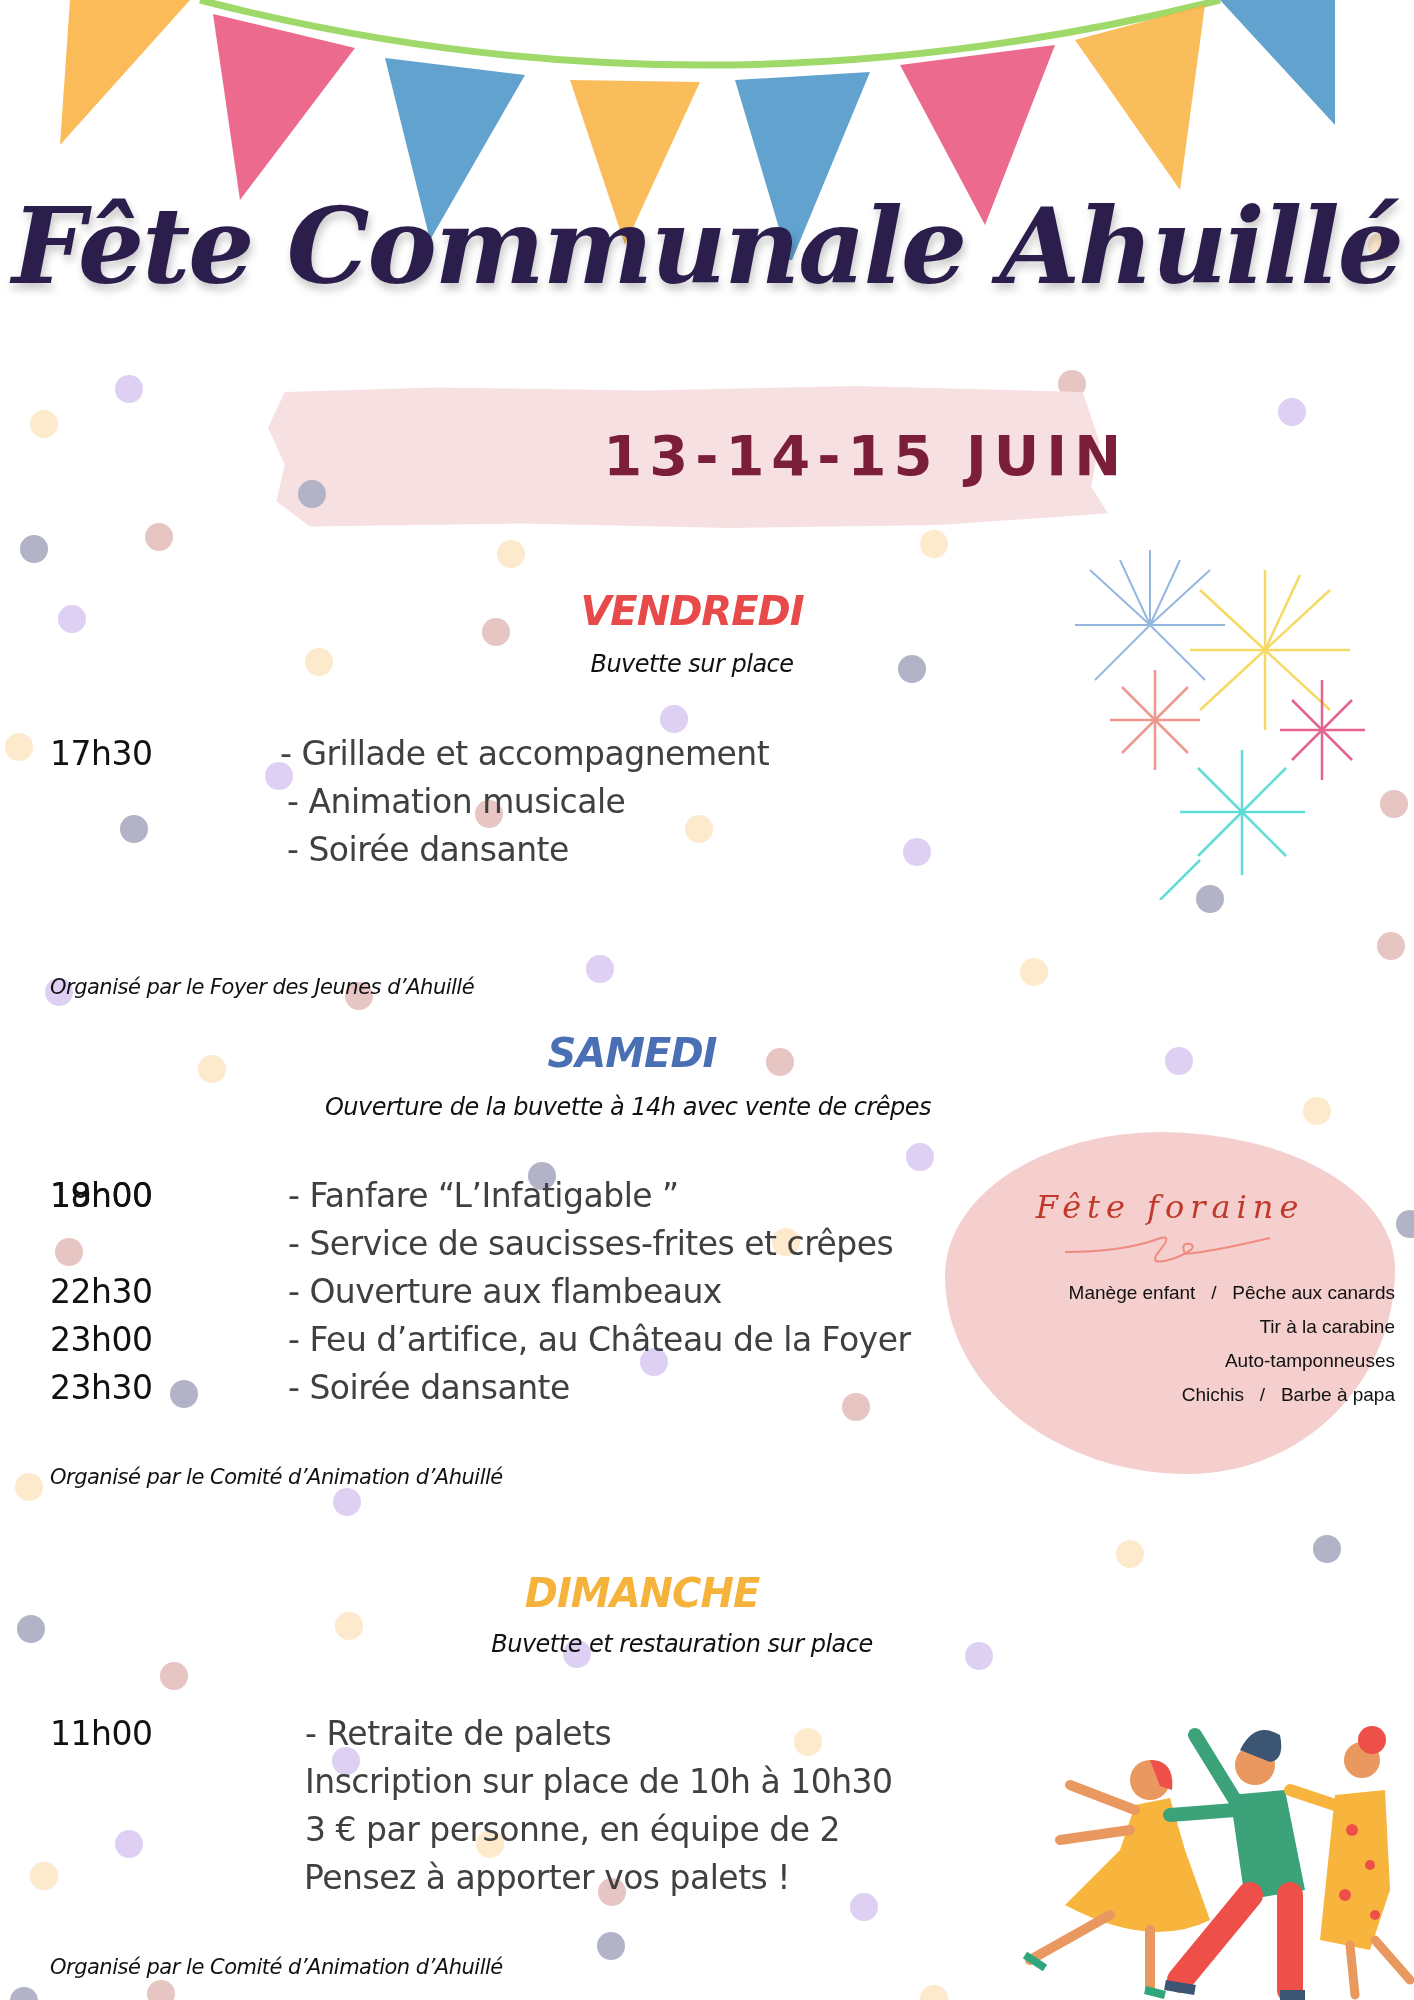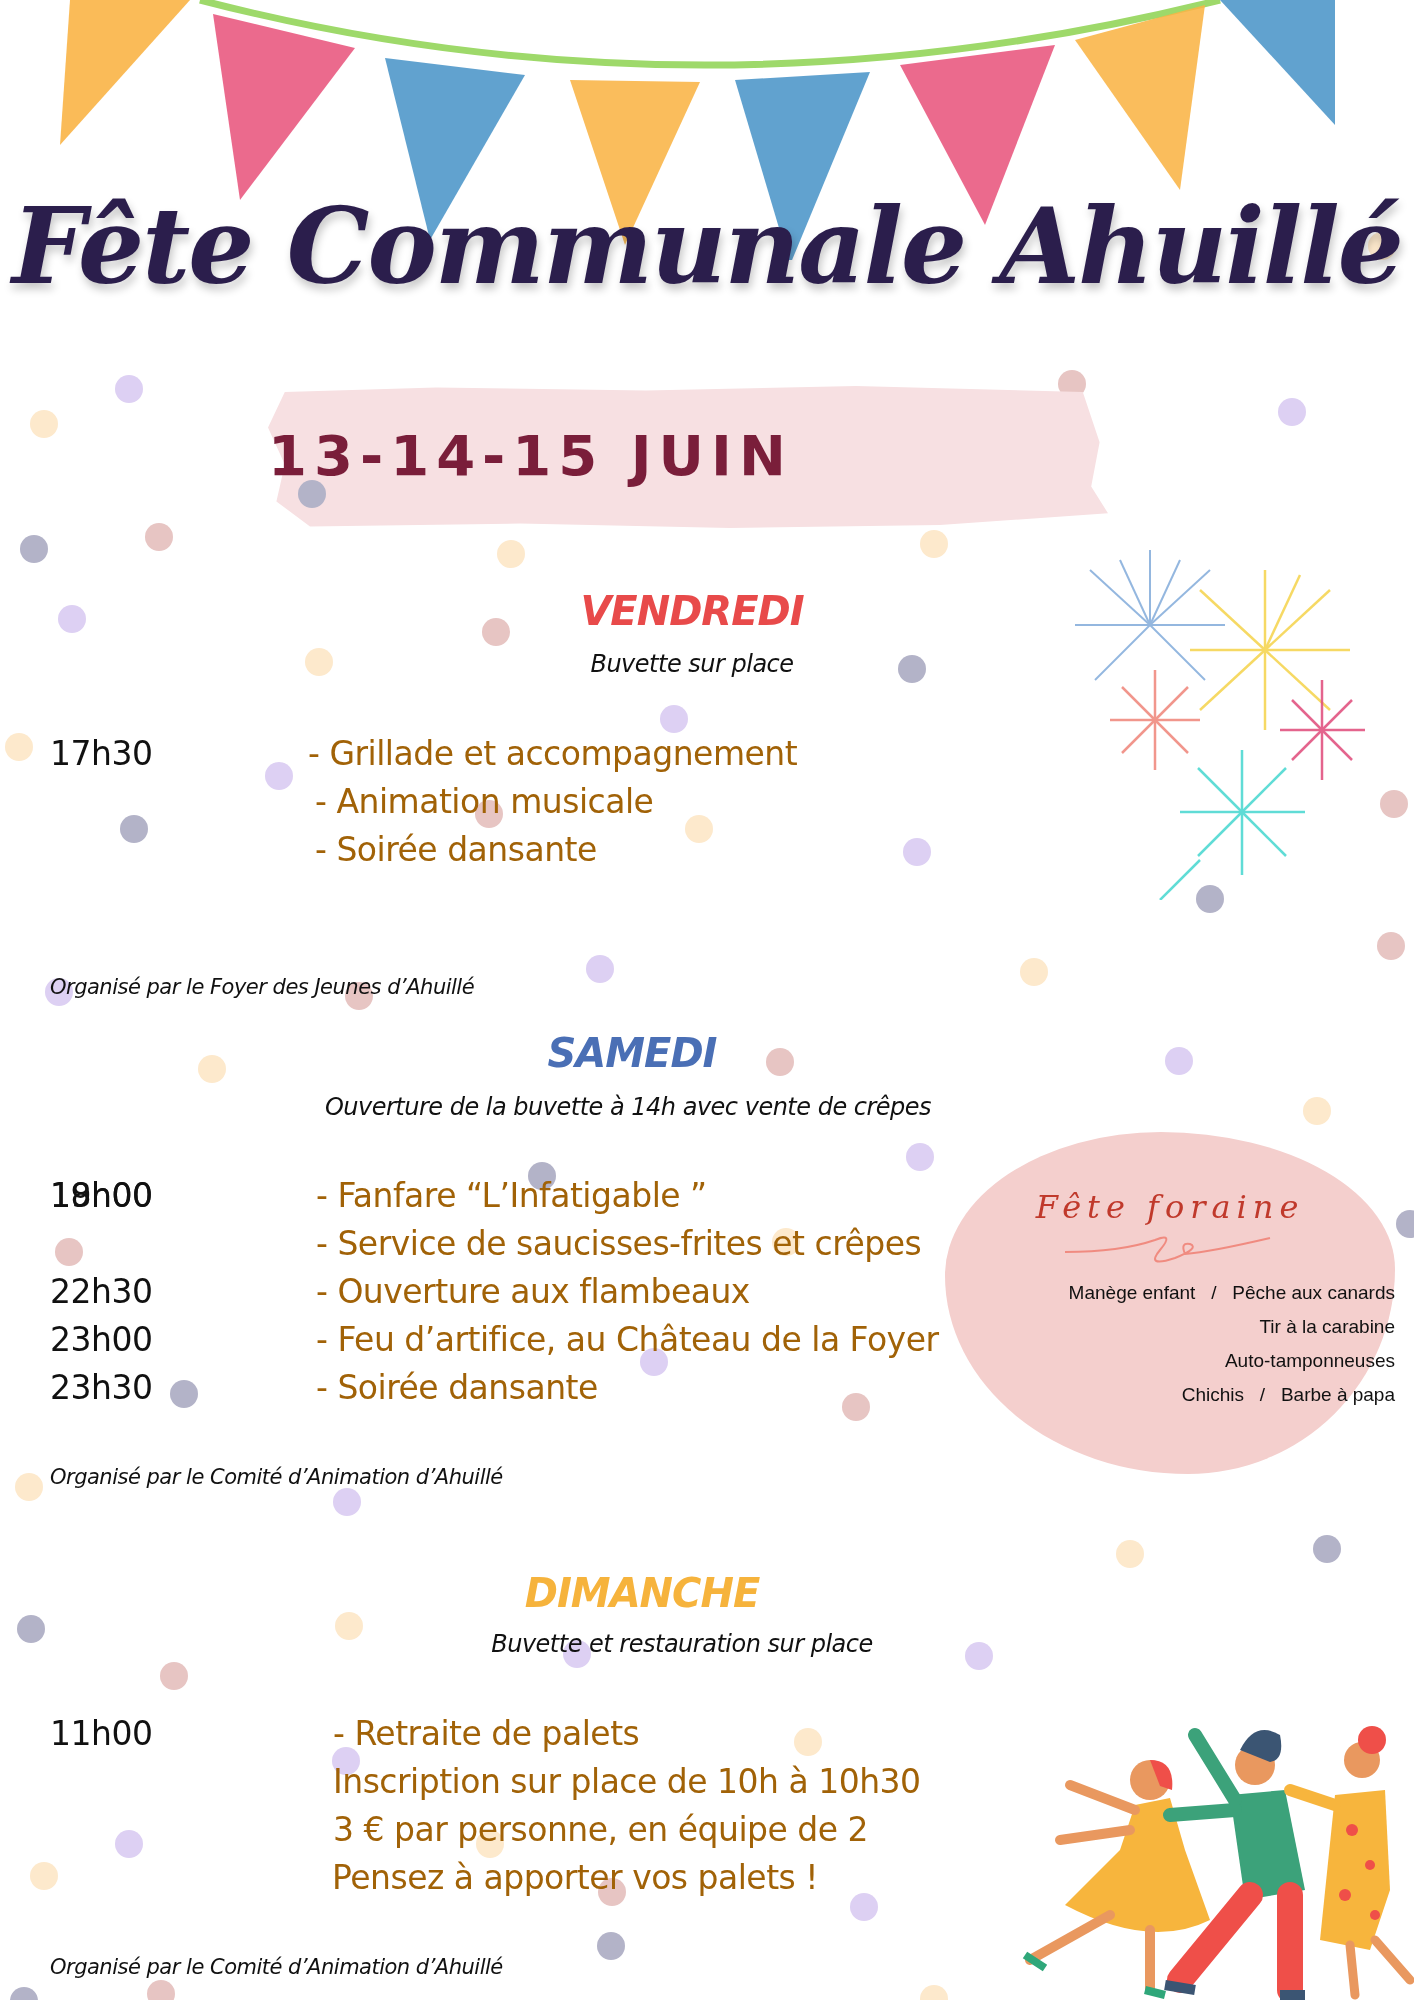--- a/index.html
+++ b/index.html
@@ -23,40 +23,40 @@
       font-family: "DejaVu Serif", serif; font-style: italic; font-weight: bold;
       font-size: 104px; letter-spacing: -2px; color: #2b1e4c;
       text-shadow: 2px 6px 8px rgba(0,0,0,0.22);
     }
     .date-band {
       position: absolute; left: 268px; top: 383px; width: 840px; height: 148px;
       background: #f7e0e2;
       clip-path: polygon(2% 6%, 20% 3%, 45% 5%, 70% 2%, 97% 6%, 99% 40%, 98% 70%, 100% 88%, 80% 96%, 55% 98%, 30% 95%, 5% 97%, 1% 80%, 2% 55%, 0% 30%);
     }
     .date-text {
-      position: absolute; left: 268px; top: 423px; width: 860px; text-align: left;
+      position: absolute; left: 268px; top: 423px; width: 860px; text-align: right;
       font-family: "DejaVu Sans", sans-serif; font-weight: bold; font-size: 56px;
       letter-spacing: 7px; color: #7a1e3a;
     }
 
     .day-title {
       position: absolute; left: 0; width: 1384px; text-align: center;
       font-family: "DejaVu Sans", sans-serif; font-style: italic; font-weight: bold;
       font-size: 40px; letter-spacing: -1px;
     }
     .day-sub {
       position: absolute; left: 0; width: 1384px; text-align: center;
       font-family: "DejaVu Sans", sans-serif; font-style: italic; font-size: 24px; color: #111;
       letter-spacing: -0.5px;
     }
     .time {
       position: absolute; left: 50px; font-size: 33px; color: #111; letter-spacing: -0.5px;
     }
     .act {
-      position: absolute; font-size: 33px; color: #a16207; letter-spacing: -0.5px; white-space: nowrap; margin-left: 28px;
+      position: absolute; font-size: 33px; color: #404040; letter-spacing: -0.5px; white-space: nowrap;
     }
     .org {
       position: absolute; left: 50px; font-style: italic; font-size: 21px; color: #111; letter-spacing: -0.5px;
     }
 
     
     .blob {
       position: absolute; left: 945px; top: 1132px; width: 450px; height: 342px;
       background: #f4cfcd;
       border-radius: 48% 52% 46% 54% / 42% 40% 60% 58%;

